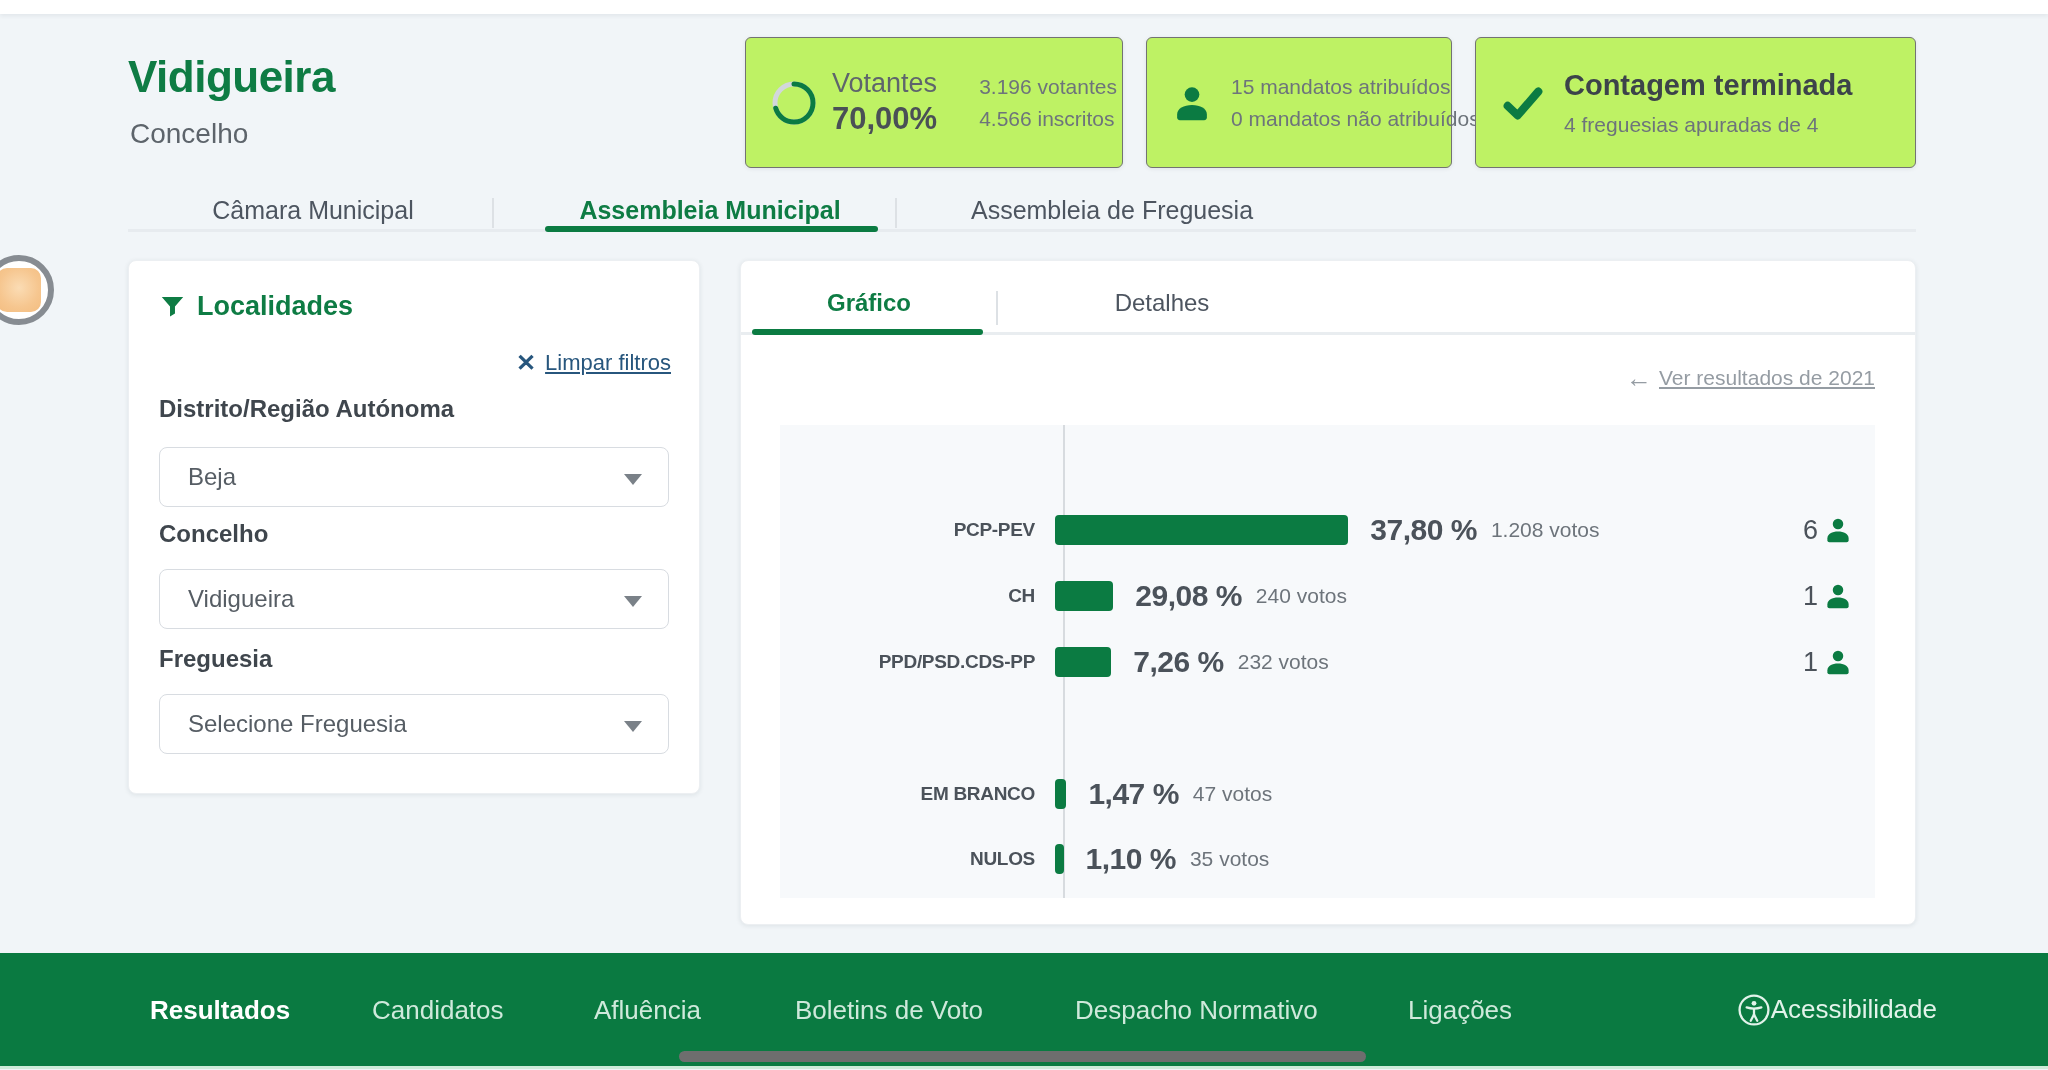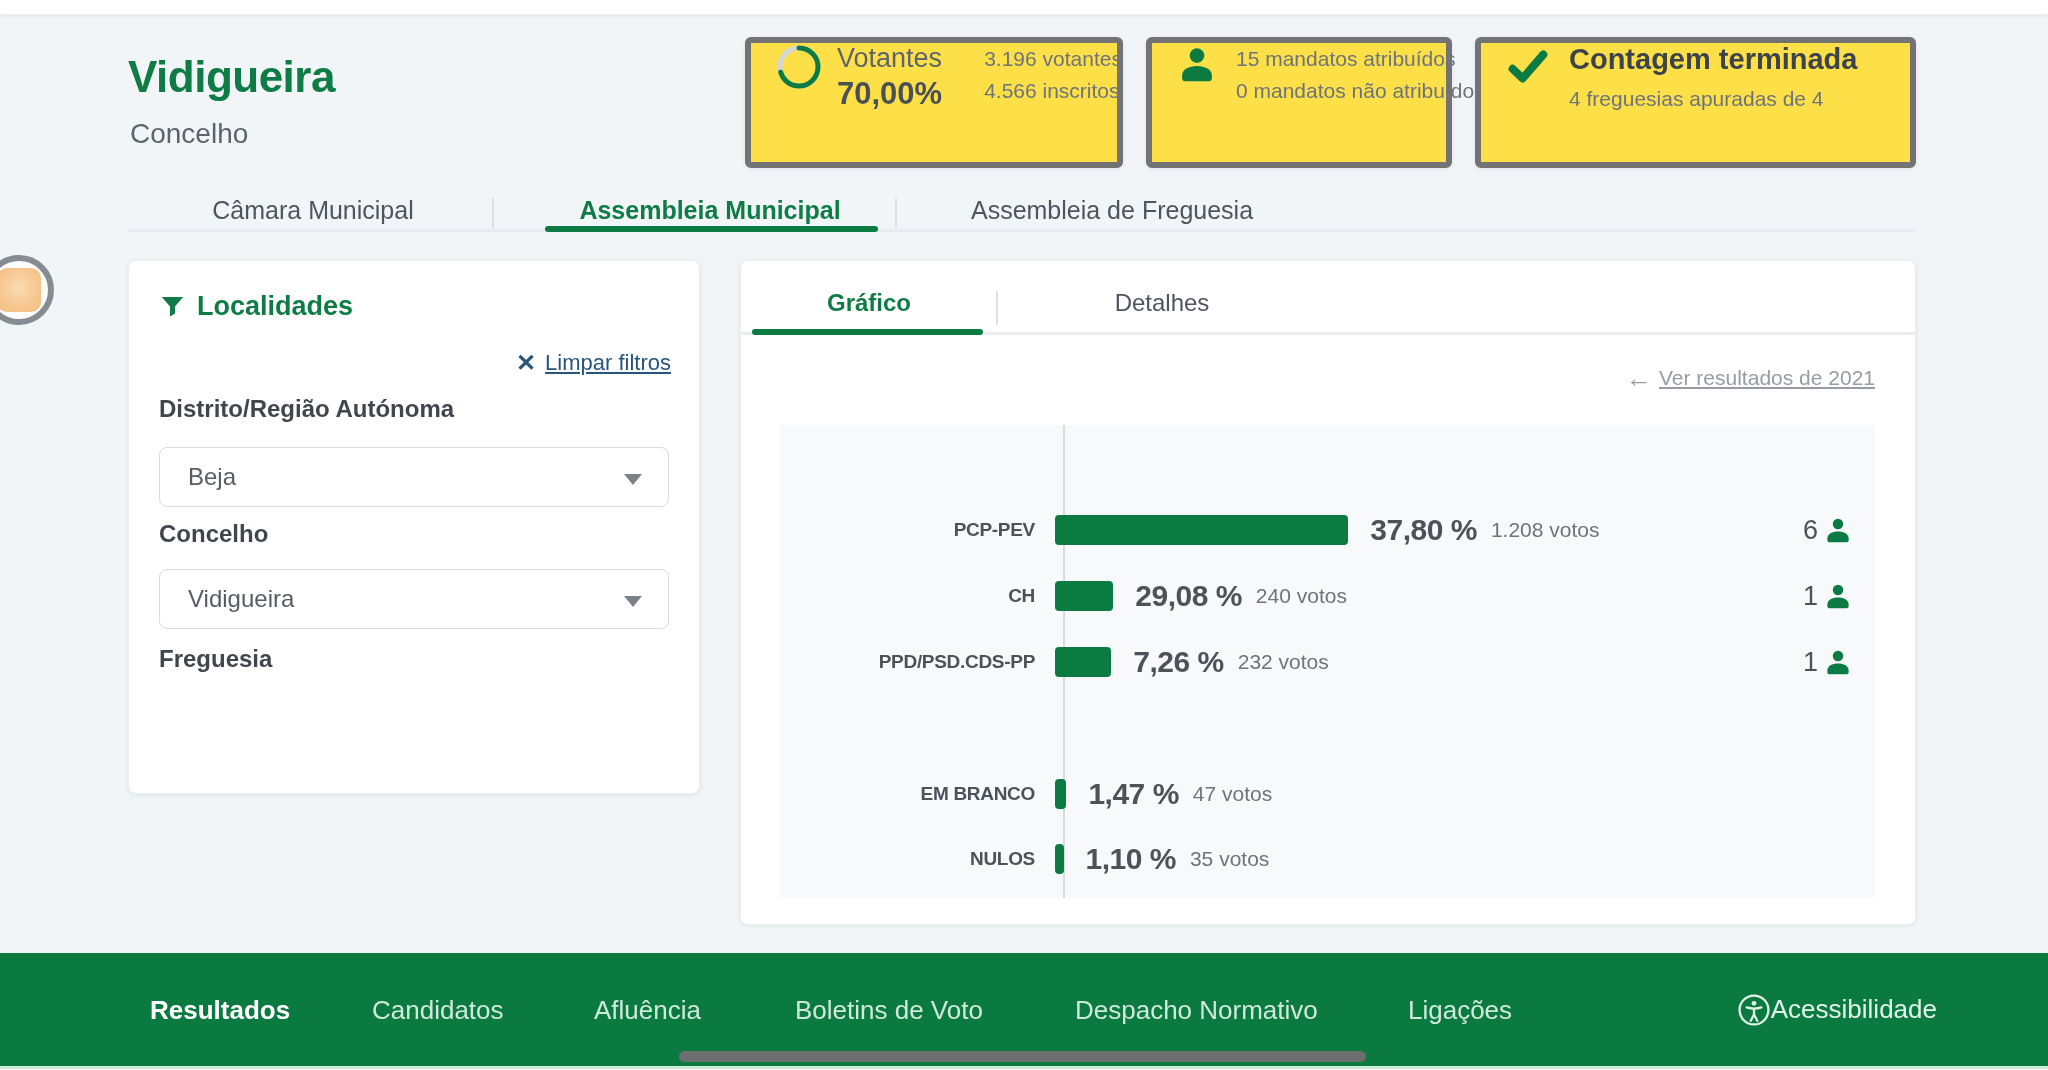--- a/index.html
+++ b/index.html
@@ -15,24 +15,24 @@
 
   
   #topbar { left:0; top:0; width:2048px; height:14px; background:#ffffff;
             box-shadow:0 2px 4px rgba(30,40,50,.07); }
 
   
   #page-title { left:128px; top:52px; font-size:44px; font-weight:700; color:#0e7c44; letter-spacing:-.5px; }
   #page-subtitle { left:130px; top:118px; font-size:28px; color:#5d646b; }
 
   
-  .card { position:absolute; top:37px; height:131px; background:#fde047;
-          border:6px solid #737373; border-radius:6px;
+  .card { position:absolute; top:37px; height:131px; background:#bef264;
+          border:1px solid #737373; border-radius:6px;
           box-shadow:0 1px 4px rgba(25,39,52,.08);
-          display:flex; }
+          display:flex; align-items:center; }
   #card-votantes { left:745px; width:378px; padding:0 24px; }
   #card-mandatos { left:1146px; width:306px; padding:0 24px; }
   #card-contagem { left:1475px; width:441px; padding:0 24px; }
   .ring-svg { flex:none; }
   .vot-col { margin-left:14px; }
   .vot-label { font-size:27px; color:#5e656c; }
   .vot-pct { font-size:31px; font-weight:700; color:#4a5056; margin-top:2px; }
   .vot-divider { width:1px; height:74px; background:#dcdfe3; margin:0 22px 0 20px; }
   .small-lines { font-size:21px; color:#6d747b; line-height:1.5; white-space:nowrap; }
   .card-icon { flex:none; }
@@ -189,20 +189,24 @@
     <span class="caret"></span>
   </div>
 
   <div class="field-label" style="top:259px">Concelho</div>
   <div class="select" style="top:308px">
     <span>Vidigueira</span>
     <span class="caret"></span>
   </div>
 
   <div class="field-label" style="top:384px">Freguesia</div>
+  <div class="select" style="top:433px">
+    <span>Selecione Freguesia</span>
+    <span class="caret"></span>
+  </div>
 </div>
 
 <div id="results-card" class="abs">
   <div id="rtab-grafico" class="rtab active">Gráfico</div>
   <div id="rtab-divider" class="abs"></div>
   <div id="rtab-detalhes" class="rtab">Detalhes</div>
   <div id="rtabs-baseline" class="abs"></div>
   <div id="rtabs-underline" class="abs"></div>
 
   <div id="back-link" class="abs">

